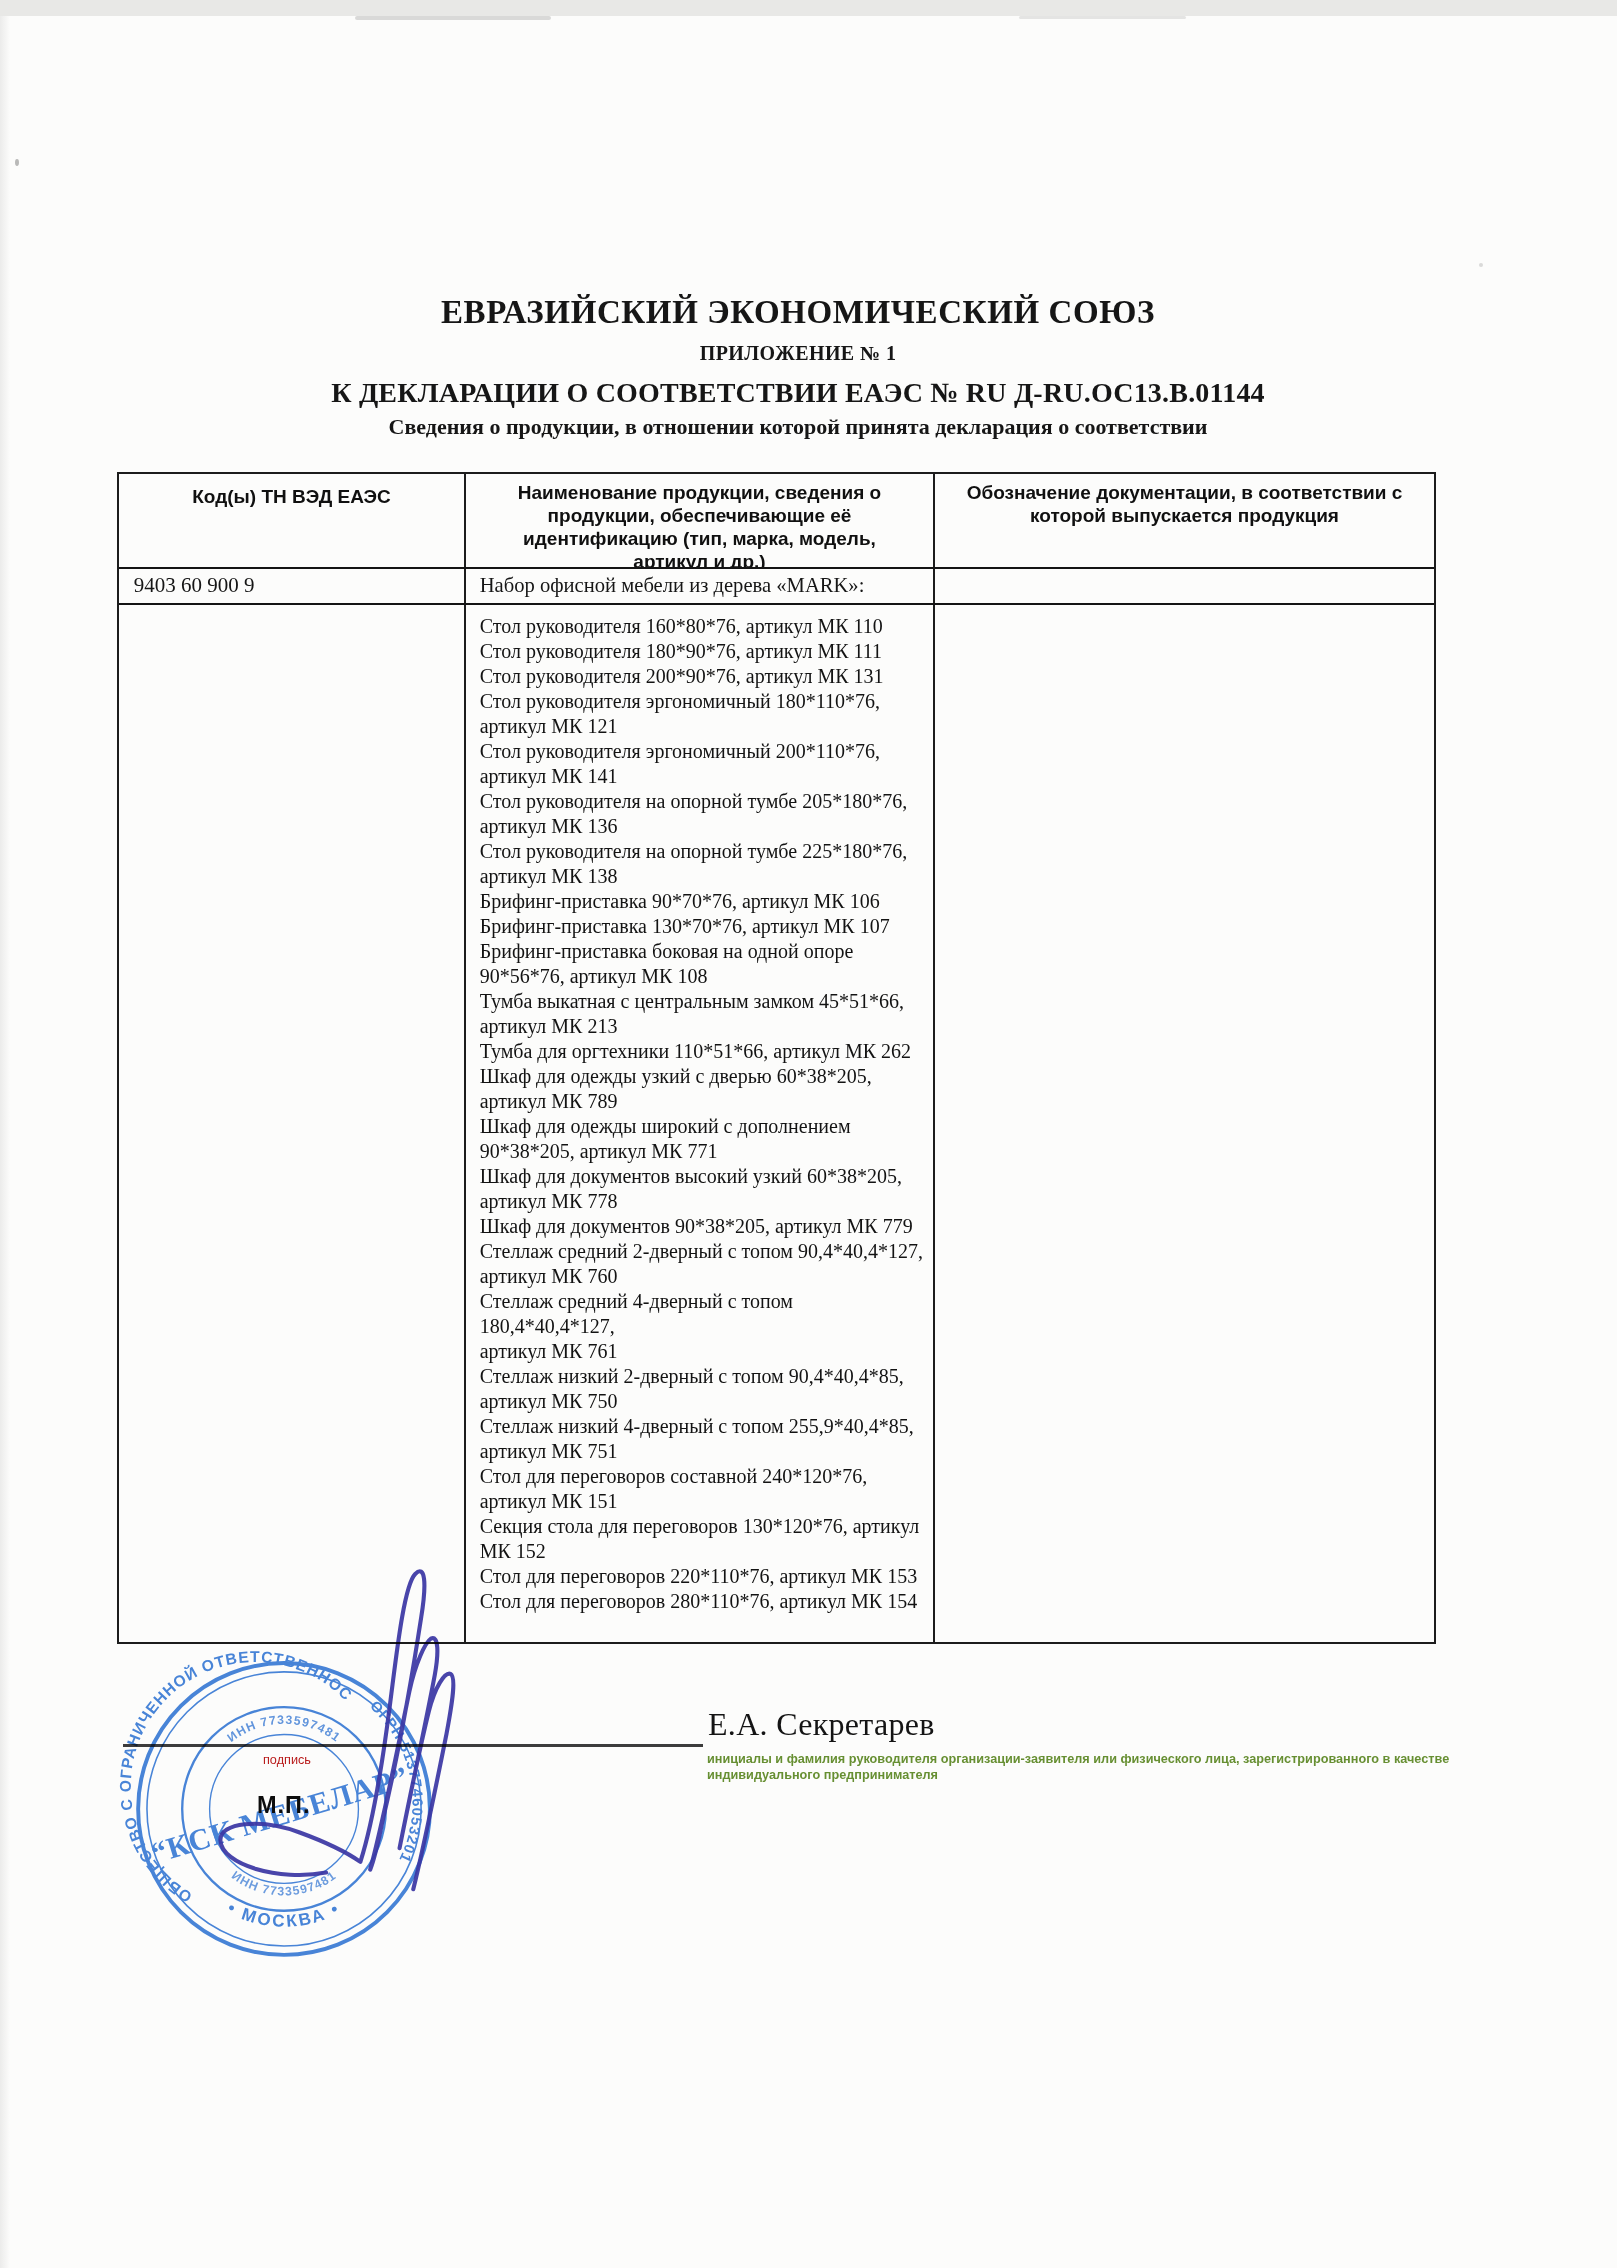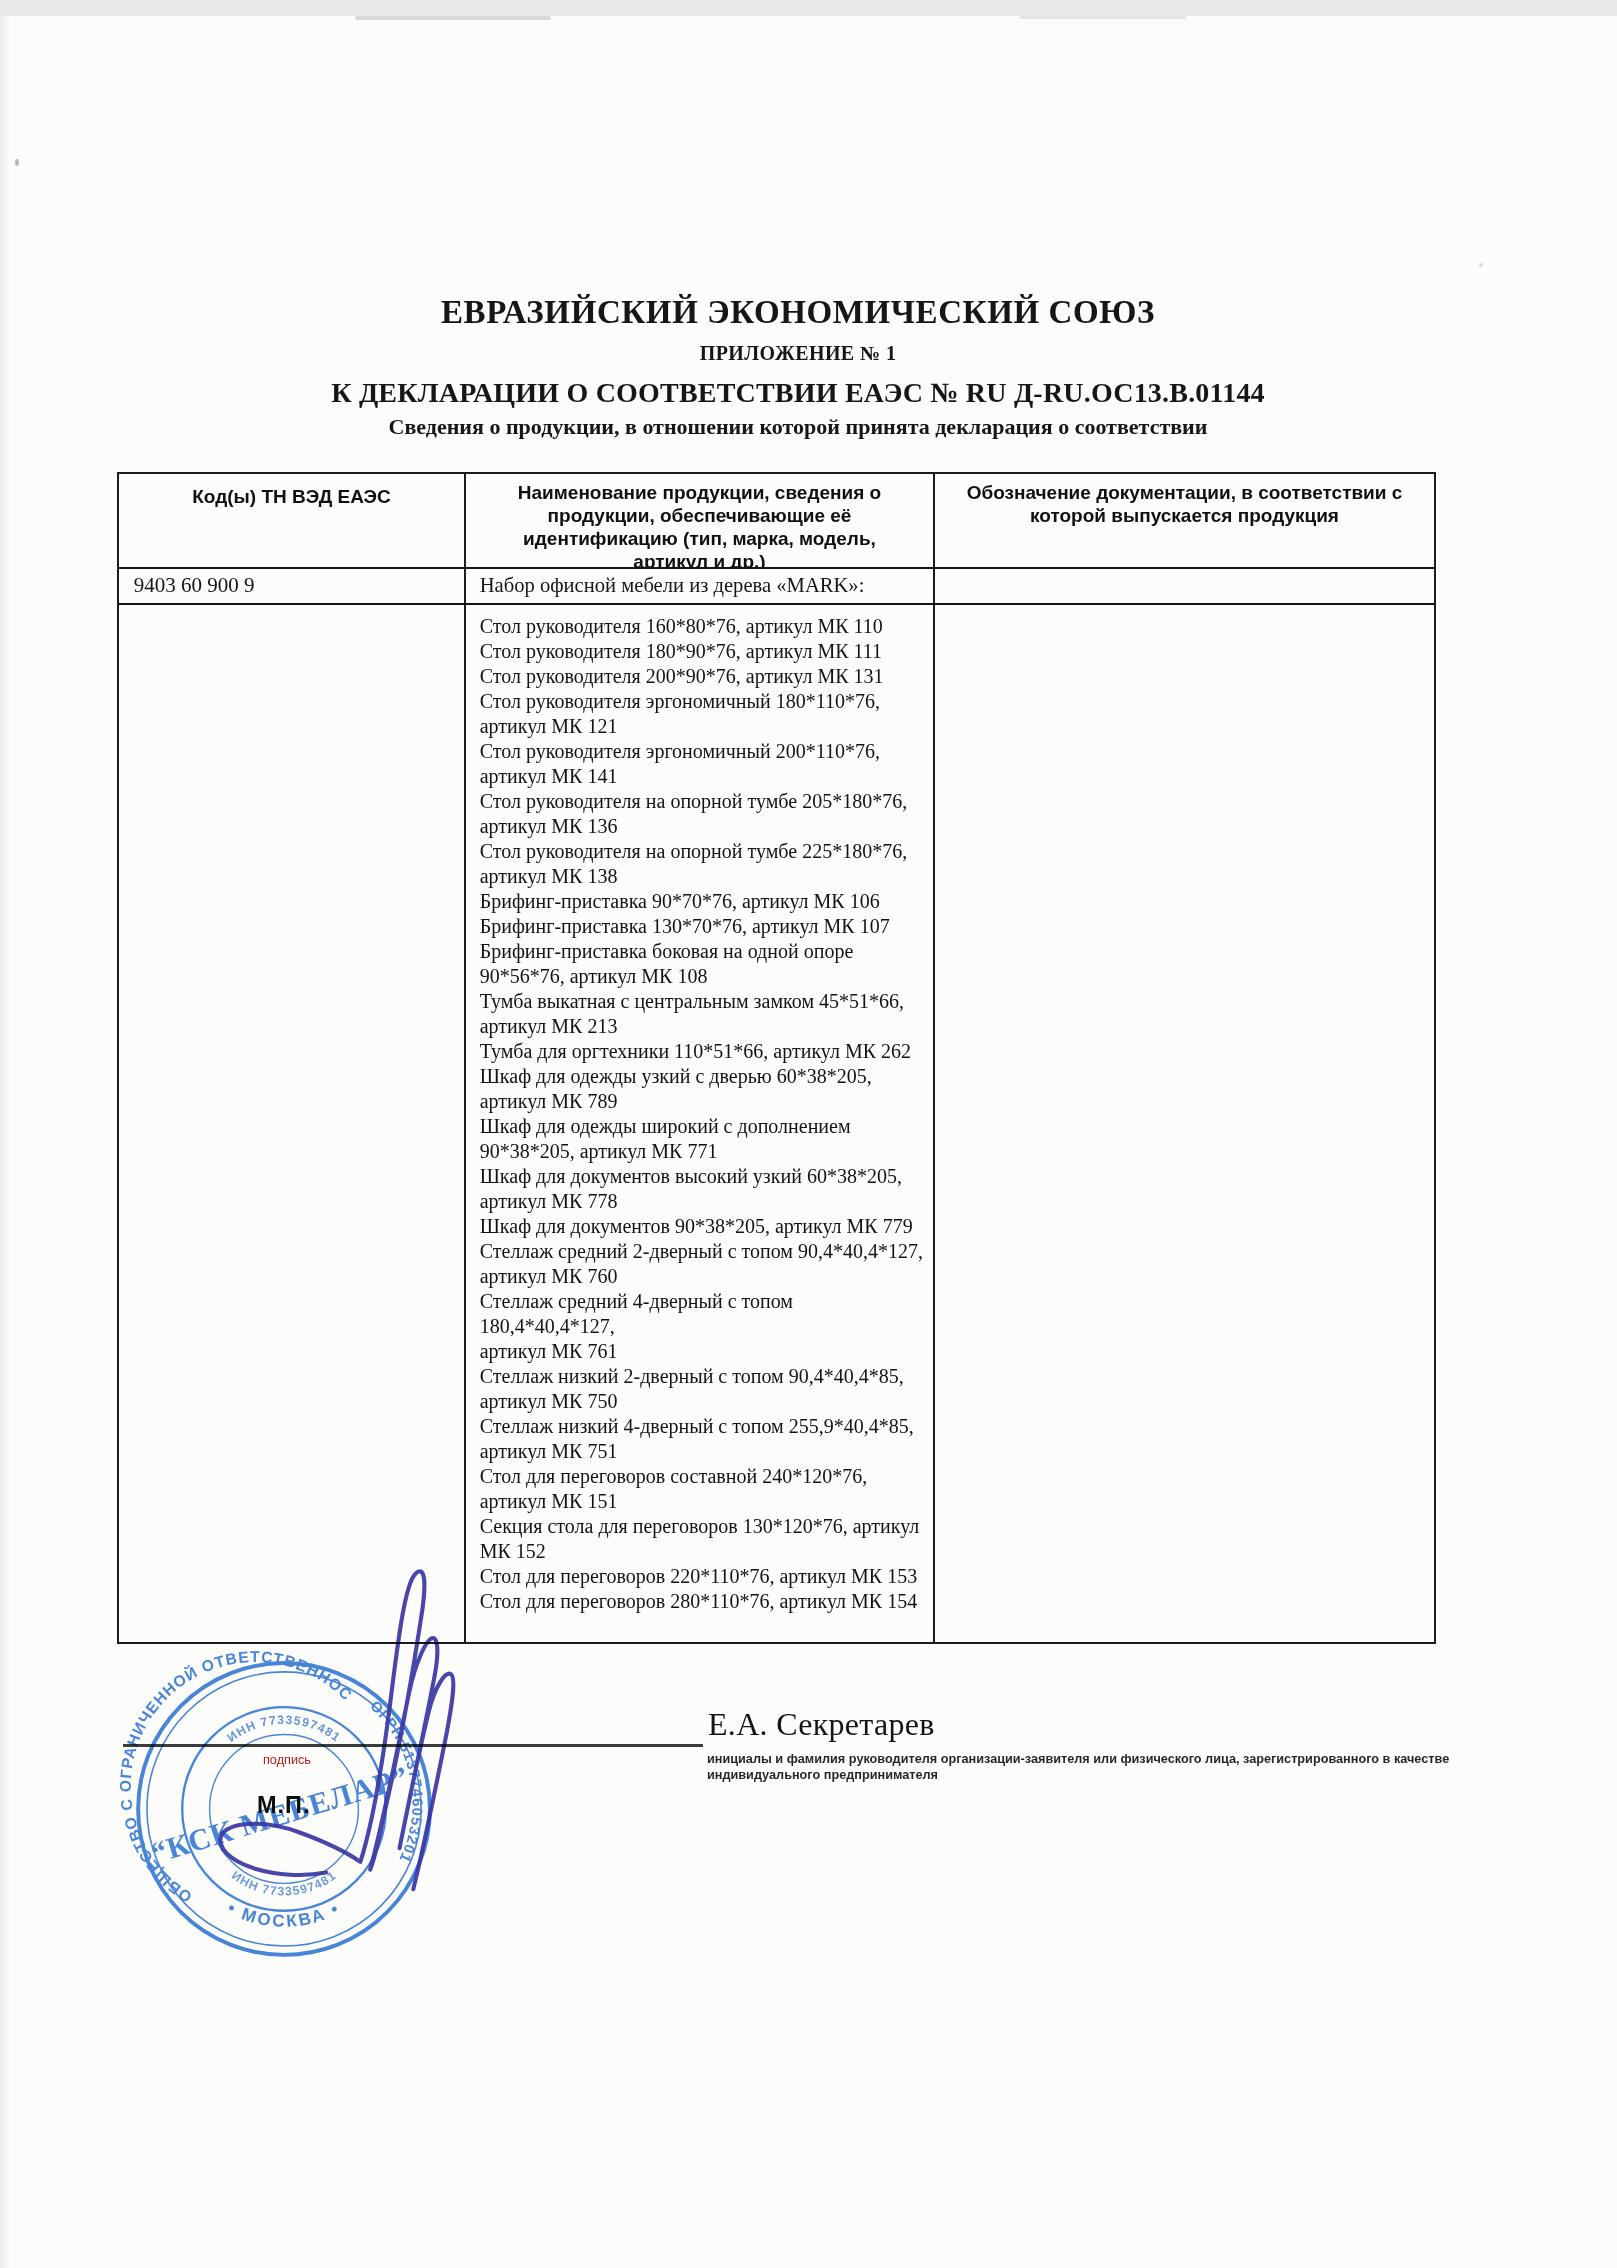--- a/index.html
+++ b/index.html
@@ -47,21 +47,21 @@
   .item{font-size:20px;line-height:25px;white-space:pre-line;color:#131313;}
 
   
   .sig-line{position:absolute;left:123px;top:1728px;width:580px;height:2.5px;background:#3c3c3c;}
   .sig-caption{position:absolute;left:263px;top:1737px;
     font-family:"Liberation Sans","DejaVu Sans",sans-serif;
     font-size:12.7px;color:#b91c1c;z-index:6;text-align:right;}
   .sig-name{position:absolute;left:708px;top:1690px;font-size:32px;color:#141414;letter-spacing:0.3px;}
   .sig-note{position:absolute;left:707px;top:1735px;
     font-family:"Liberation Sans","DejaVu Sans",sans-serif;
-    font-size:12.7px;line-height:16px;color:#000000;white-space:pre-line;font-weight:bold;opacity:.85;}
+    font-size:12.7px;line-height:16px;color:#4d7c0f;white-space:pre-line;font-weight:bold;opacity:.85;}
   .mp-label{position:absolute;left:257px;top:1776px;
     font-family:"Liberation Sans","DejaVu Sans",sans-serif;
     font-weight:bold;font-size:23.5px;letter-spacing:1px;color:#0d0d0d;z-index:6;}
 
   
   .stamp-svg{position:absolute;left:98px;top:1509px;z-index:4;mix-blend-mode:multiply;}
   .stamp-stroke{stroke:var(--stamp-blue,#2e74d6);fill:none;}
   .stamp-text{fill:var(--stamp-blue,#2e74d6);
     font-family:"Liberation Sans","DejaVu Sans",sans-serif;font-weight:bold;}
   .stamp-center-text{fill:var(--stamp-blue,#2e74d6);

